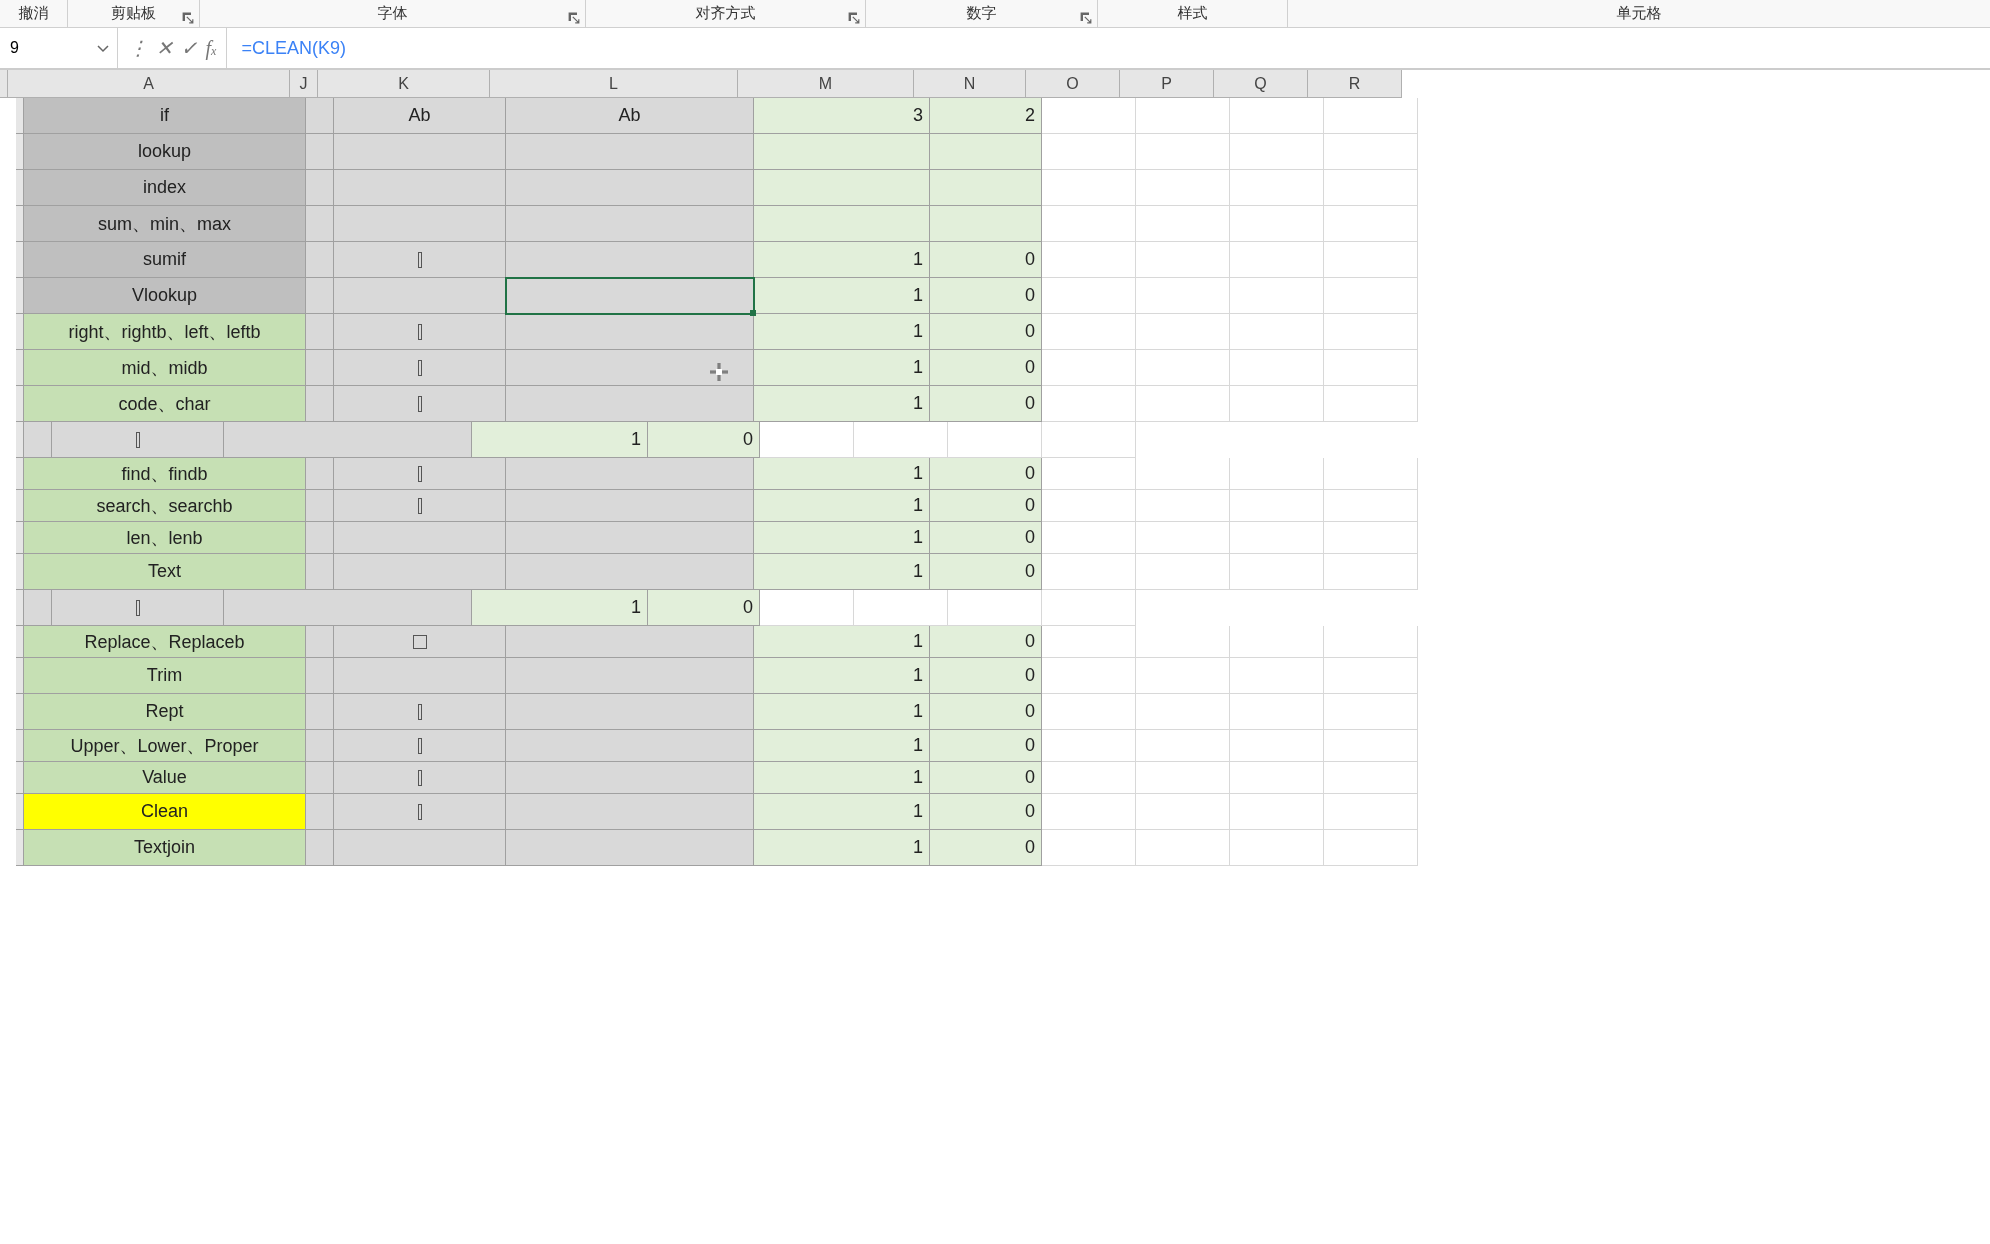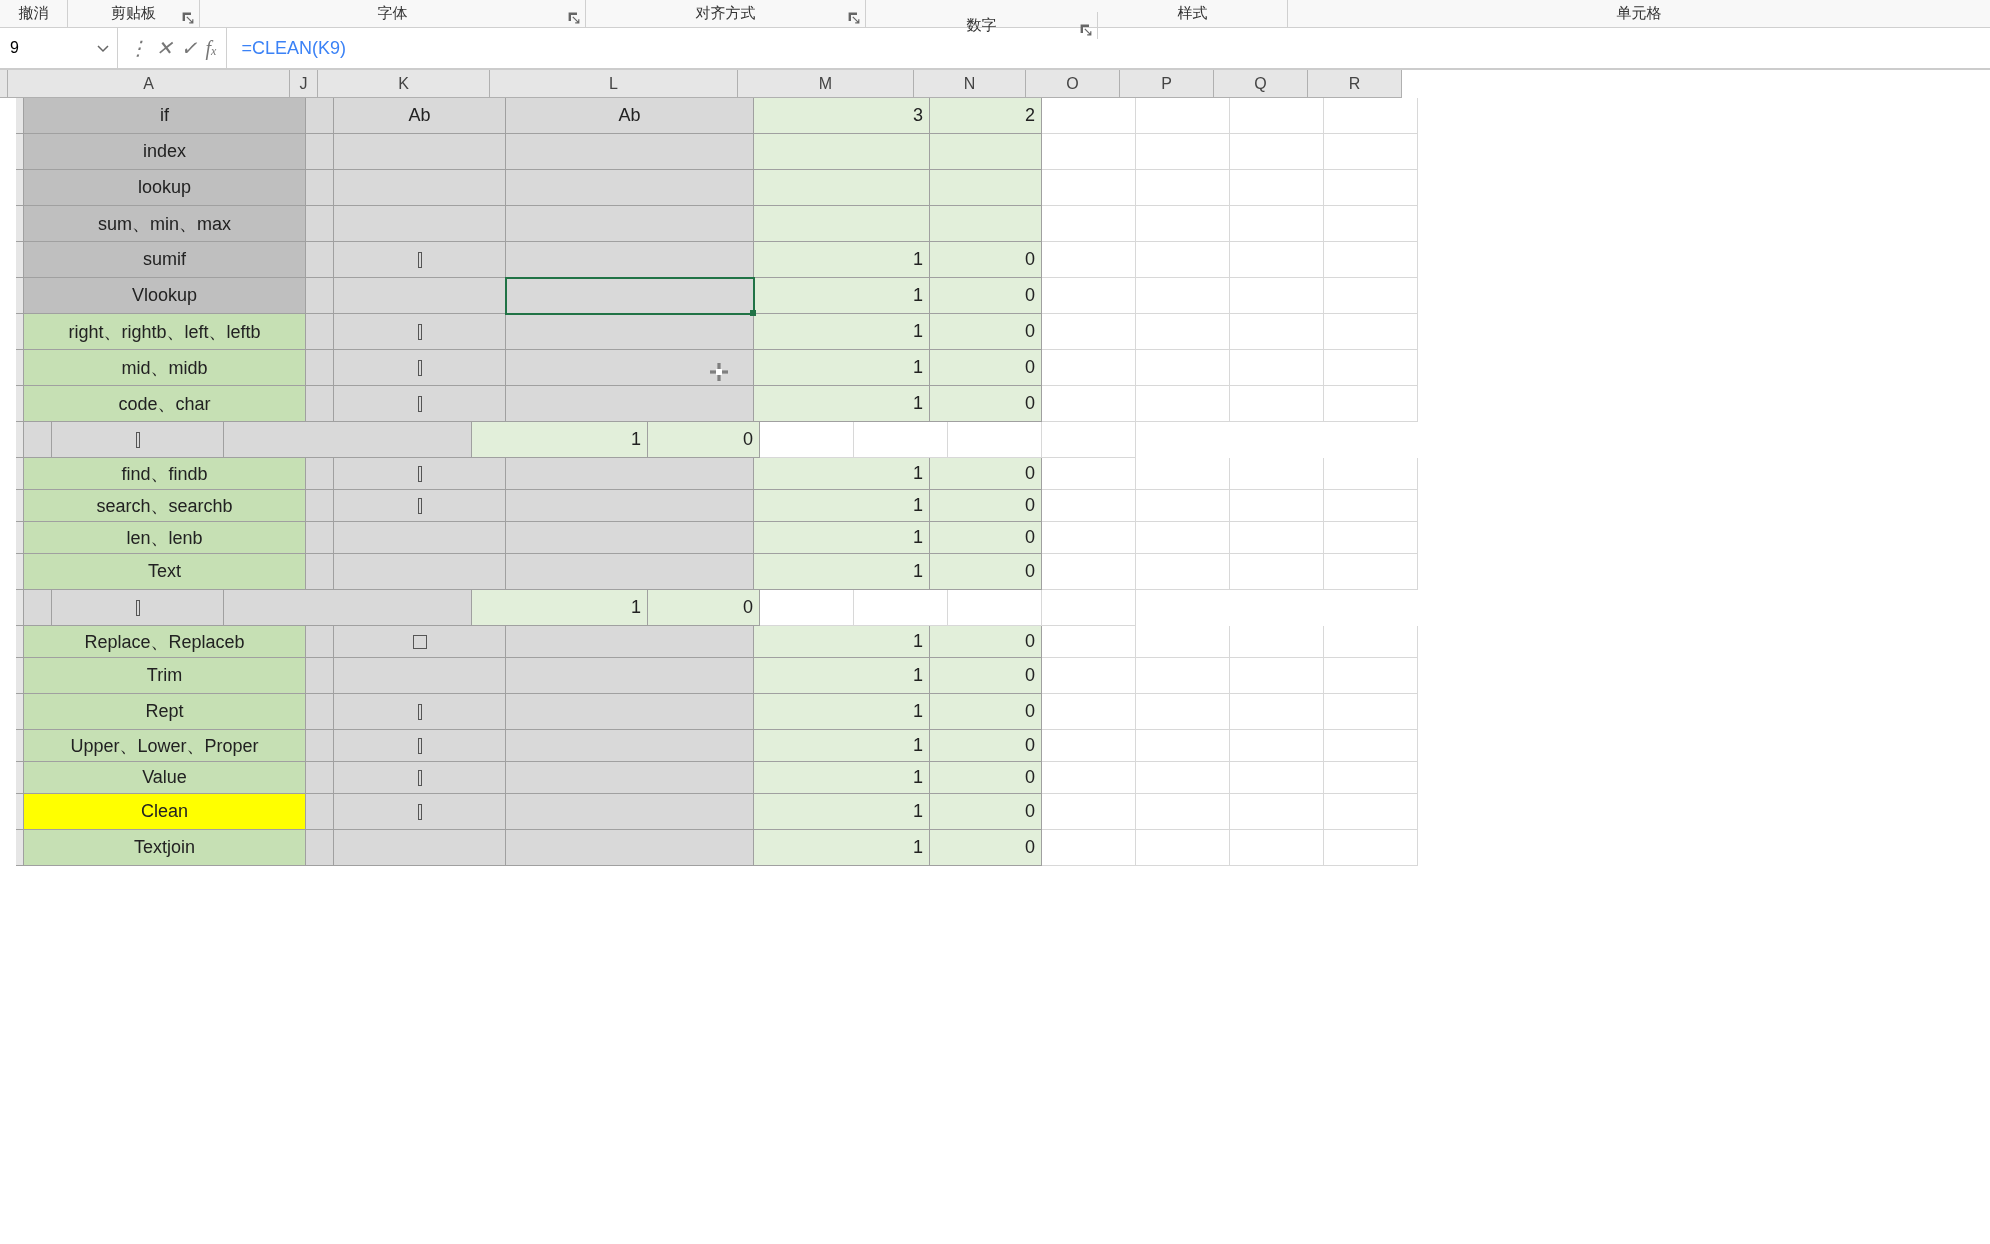--- a/index.html
+++ b/index.html
@@ -9,21 +9,21 @@
       font-size: 14px;
       overflow: hidden;
     }
 
     
     .ribbon-groups {
       display: flex;
       height: 28px;
       border-bottom: 1px solid #d0d0d0;
       background: #f8f8f8;
-      align-items: center;
+      align-items: flex-end;
       font-size: 15px;
       color: #333;
     }
     .ribbon-group {
       display: flex;
       align-items: center;
       justify-content: center;
       border-right: 1px solid #d0d0d0;
       height: 100%;
       position: relative;
@@ -301,34 +301,34 @@
           <div class="cell cL center bg-gray">Ab</div>
           <div class="cell cM right bg-lightgreen">3</div>
           <div class="cell cN right bg-lightgreen">2</div>
           <div class="cell cO whitecell"></div>
           <div class="cell cP whitecell"></div>
           <div class="cell cQ whitecell"></div>
           <div class="cell cR whitecell"></div>
         </div>
         <div class="grid-row">
           <div class="cell bg-colhdr" style="width: 8px; padding: 0px;"></div>
-          <div class="cell cA center bg-darkgray">index</div>
+          <div class="cell cA center bg-darkgray">lookup</div>
           <div class="cell cJ bg-gray"></div>
           <div class="cell cK center bg-gray"></div>
           <div class="cell cL center bg-gray"></div>
           <div class="cell cM right bg-lightgreen"></div>
           <div class="cell cN right bg-lightgreen"></div>
           <div class="cell cO whitecell"></div>
           <div class="cell cP whitecell"></div>
           <div class="cell cQ whitecell"></div>
           <div class="cell cR whitecell"></div>
         </div>
         <div class="grid-row">
           <div class="cell bg-colhdr" style="width: 8px; padding: 0px;"></div>
-          <div class="cell cA center bg-darkgray">lookup</div>
+          <div class="cell cA center bg-darkgray">index</div>
           <div class="cell cJ bg-gray"></div>
           <div class="cell cK center bg-gray"></div>
           <div class="cell cL center bg-gray"></div>
           <div class="cell cM right bg-lightgreen"></div>
           <div class="cell cN right bg-lightgreen"></div>
           <div class="cell cO whitecell"></div>
           <div class="cell cP whitecell"></div>
           <div class="cell cQ whitecell"></div>
           <div class="cell cR whitecell"></div>
         </div>

